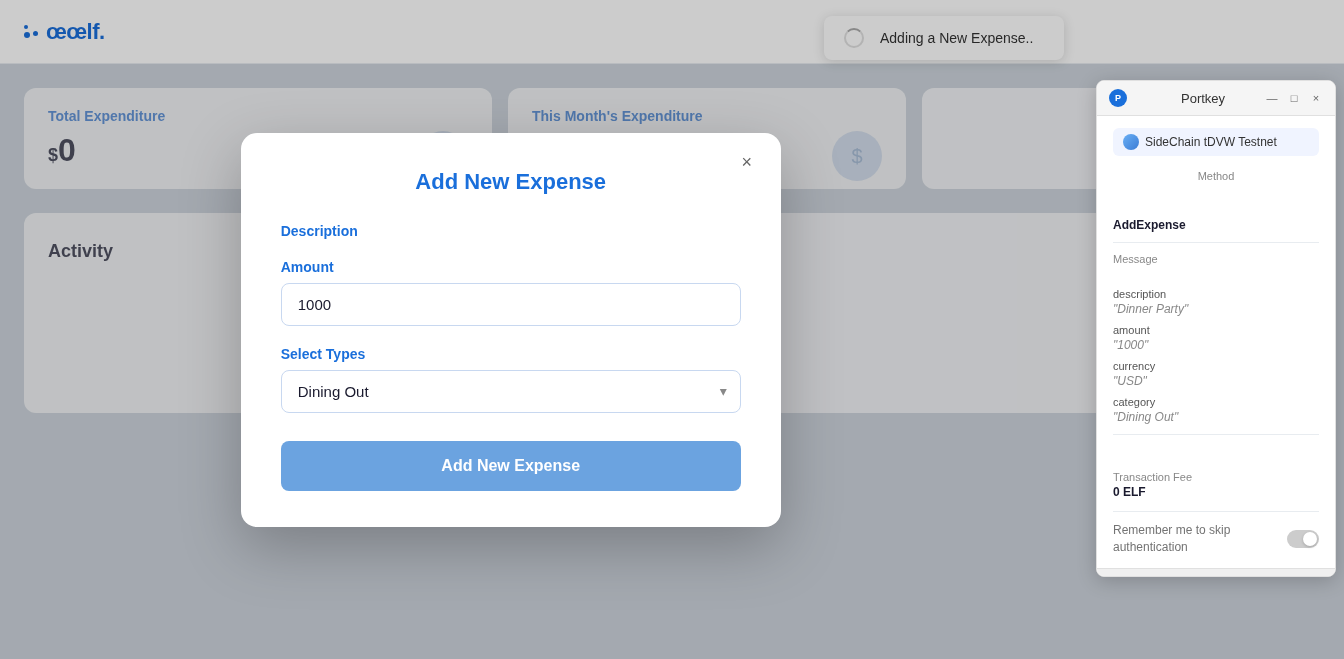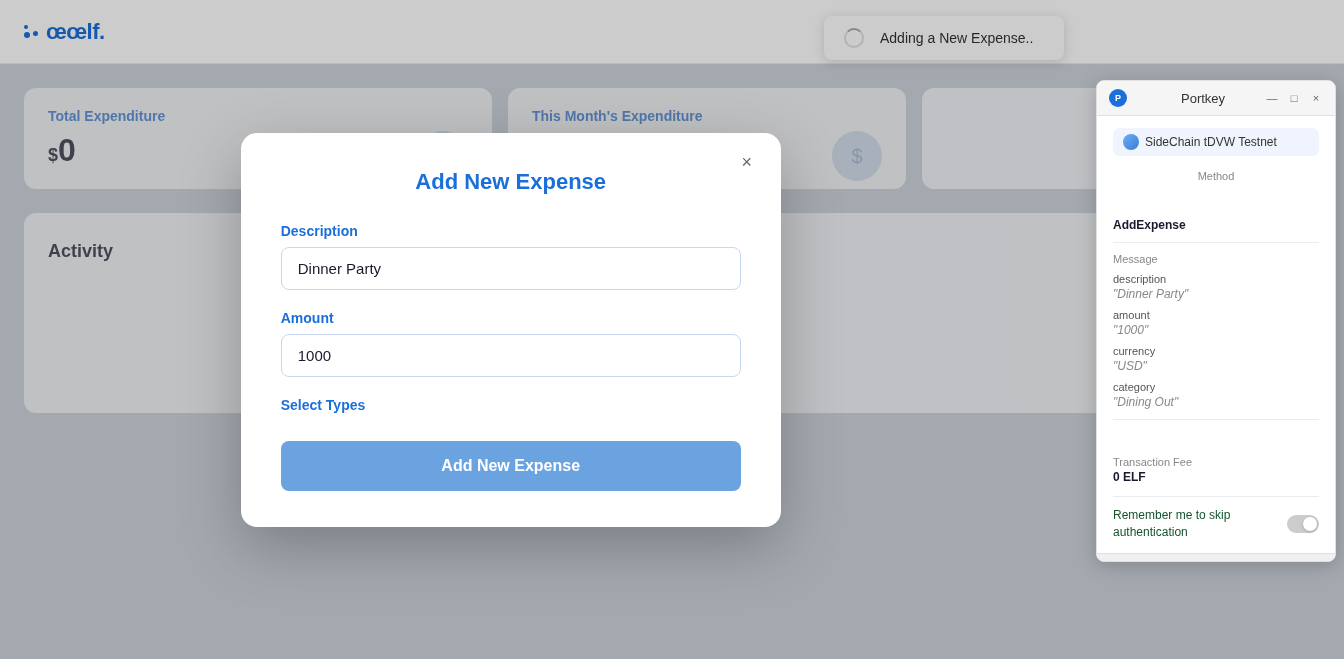--- a/index.html
+++ b/index.html
@@ -425,21 +425,21 @@
 
     .pk-divider {
       border: none;
       border-top: 1px solid #e8ecf0;
       margin: 10px 0;
     }
 
     .pk-message-label {
       font-size: 11px;
       color: #888;
-      margin-bottom: 8px;
+      margin-bottom: 23px;
     }
 
     .pk-field {
       margin-bottom: 8px;
     }
 
     .pk-field-name {
       font-size: 11px;
       color: #555;
       margin-bottom: 2px;
@@ -472,21 +472,21 @@
       display: flex;
       align-items: center;
       justify-content: space-between;
       margin-top: 12px;
       padding-top: 10px;
       border-top: 1px solid #e8ecf0;
     }
 
     .pk-remember-text {
       font-size: 12px;
-      color: #14532d;
+      color: #737373;
       flex: 1;
       line-height: 1.4;
     }
 
     .toggle {
       width: 32px;
       height: 18px;
       background: #ccc;
       border-radius: 9px;
       position: relative;
@@ -569,30 +569,41 @@
 
 <div class="modal">
   <button class="modal-close">
     <span>×</span>
   </button>
 
   <div class="modal-title">Add New Expense</div>
 
   <div class="form-group">
     <label class="form-label">Description</label>
-    <input class="form-input" type="text" value="Dinner Party" style="">
   </div>
 
   <div class="form-group">
     <label class="form-label">Amount</label>
     <input class="form-input" type="text" value="1000" style="">
   </div>
 
   <div class="form-group">
     <label class="form-label">Select Types</label>
+    <div class="form-select-wrapper">
+      <select class="form-select">
+        <option value="Dining Out" selected="">Dining Out</option>
+        <option value="Groceries">Groceries</option>
+        <option value="Transport">Transport</option>
+        <option value="Entertainment">Entertainment</option>
+        <option value="Utilities">Utilities</option>
+        <option value="Healthcare">Healthcare</option>
+        <option value="Other">Other</option>
+      </select>
+      <span class="select-arrow">▾</span>
+    </div>
   </div>
 
   <button class="submit-btn">Add New Expense</button>
 </div>
 
 <div class="portkey-panel">
   <div class="portkey-titlebar">
     <div class="portkey-title-left">
       <div class="portkey-icon">P</div>
       <span class="portkey-title-text">Portkey</span>

